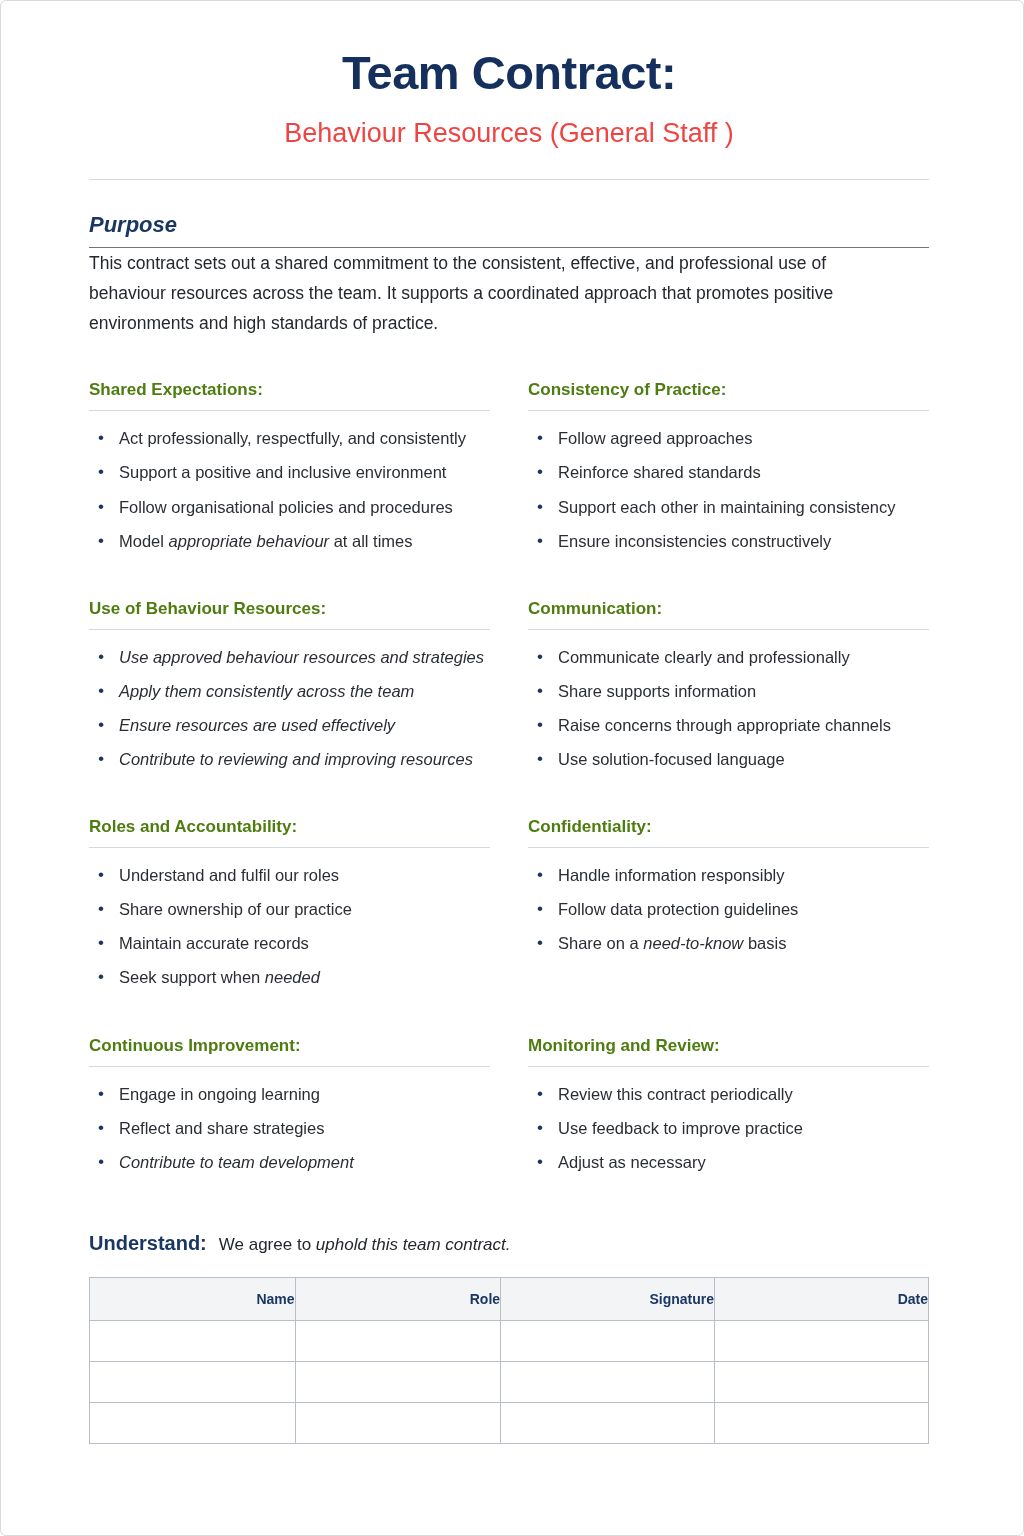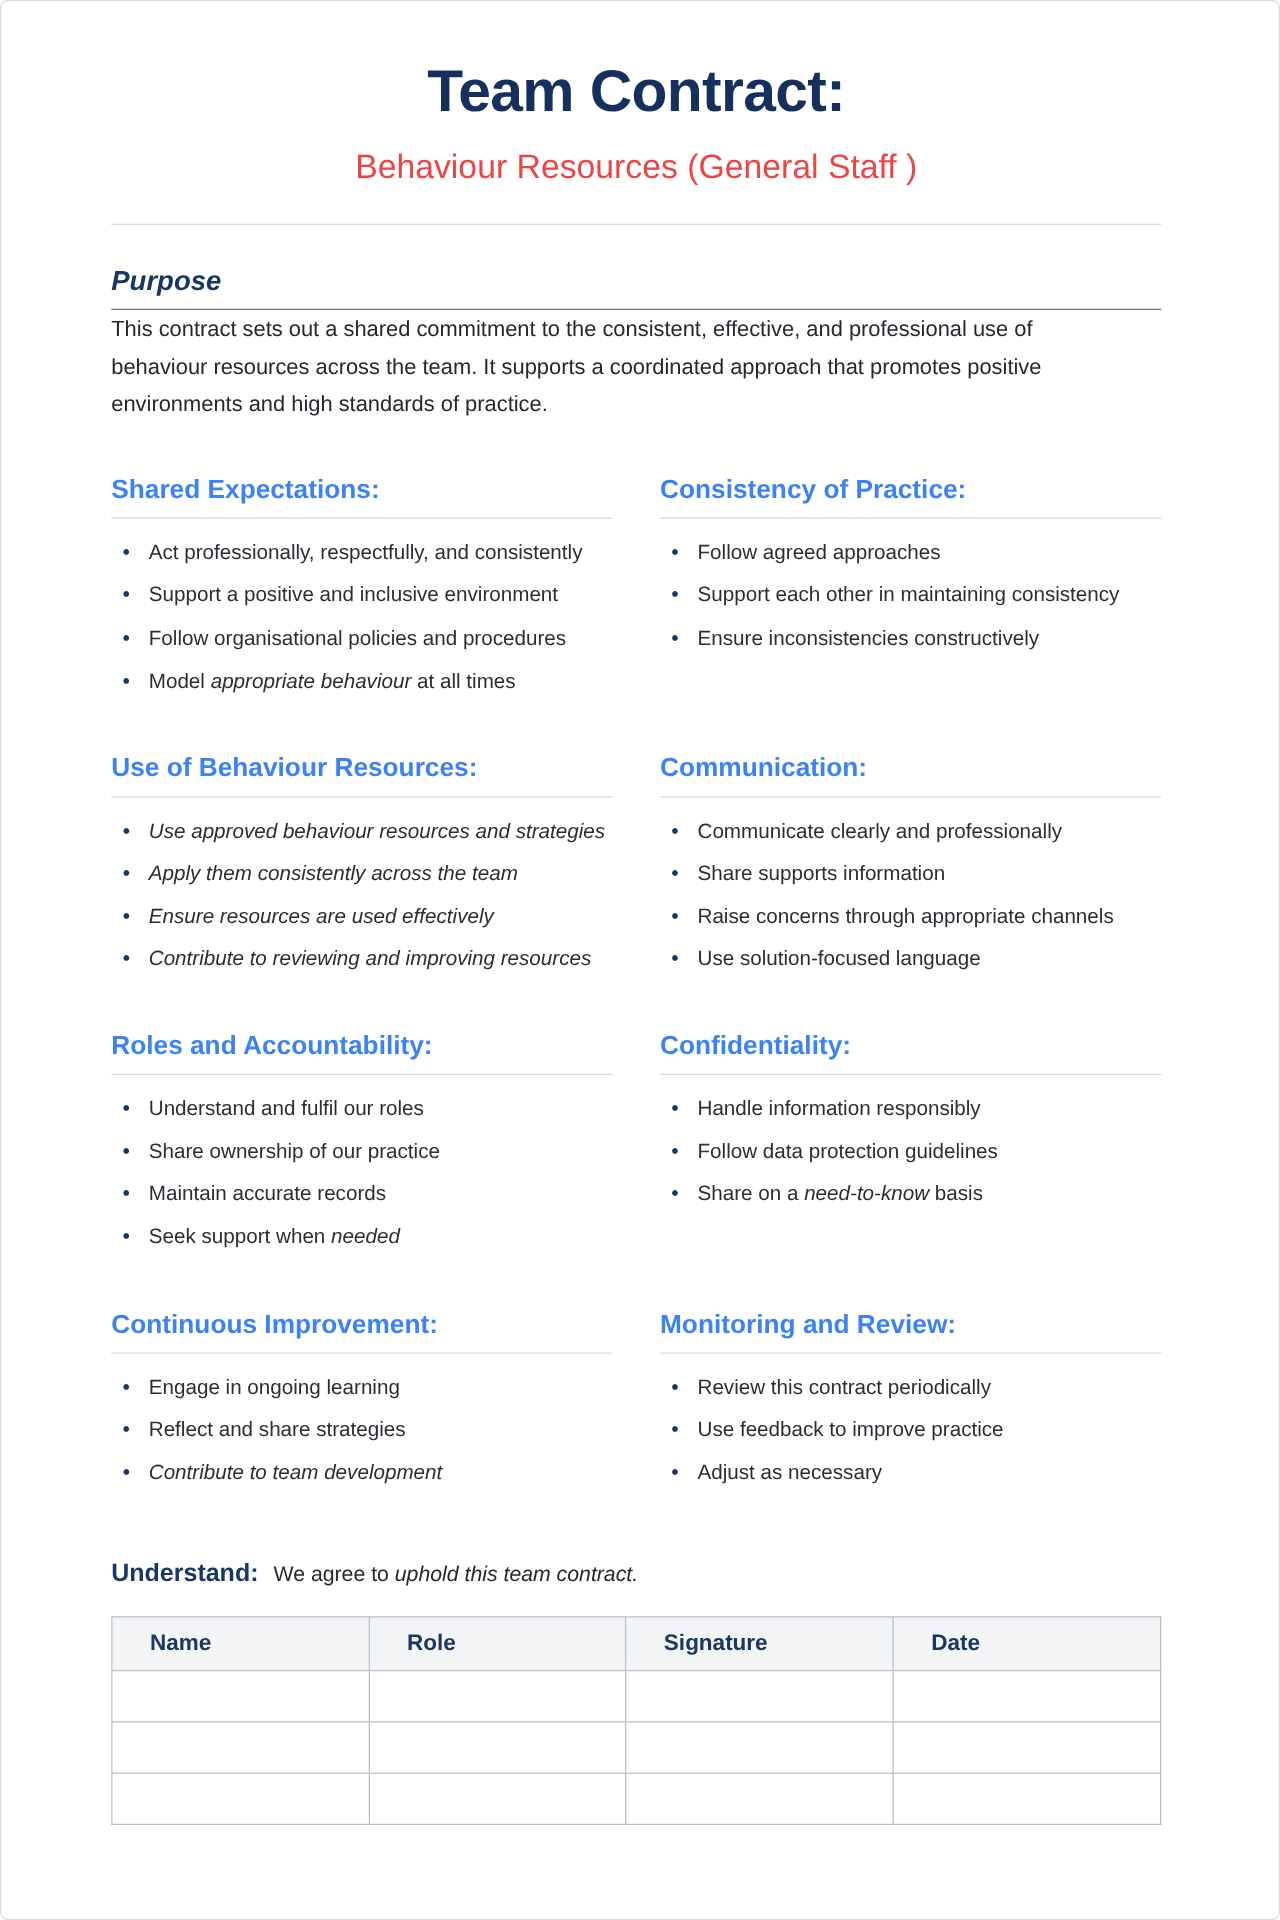--- a/index.html
+++ b/index.html
@@ -56,23 +56,23 @@
   
   .sections-grid {
     margin-top: 42px;
     display: grid;
     grid-template-columns: 1fr 1fr;
     column-gap: 38px;
     row-gap: 34px;
     align-items: start;
   }
   .sec-h {
-    font-size: 21px;
-    font-weight: 700;
-    color: #3b82f6;
+    font-size: 17px;
+    font-weight: 700;
+    color: #4d7c0f;
     padding-bottom: 10px;
     border-bottom: 1px solid #d3dae2;
   }
   .blist {
     list-style: none;
     margin-top: 17px;
   }
   .blist li {
     position: relative;
     padding-left: 30px;
@@ -110,23 +110,24 @@
     table-layout: fixed;
   }
   .sig-table th, .sig-table td {
     border: 1px solid #b9bfc9;
     text-align: left;
     padding-left: 30px;
   }
   .sig-table th {
     background: #f3f4f6;
     color: #1a3763;
-    font-size: 18px;
+    font-size: 14px;
     font-weight: 700;
     height: 43px;
+    text-align: right;
   }
   .sig-table td {
     height: 41px;
     background: #ffffff;
   }
   .sig-table col.c1 { width: 24.5%; }
   .sig-table col.c2 { width: 24.5%; }
   .sig-table col.c3 { width: 25.5%; }
   .sig-table col.c4 { width: 25.5%; }
 </style>
@@ -151,20 +152,21 @@
         <li>Support a positive and inclusive environment</li>
         <li>Follow organisational policies and procedures</li>
         <li><span>Model </span><span class="it">appropriate behaviour</span><span> at all times</span></li>
       </ul>
     </section>
 
     <section>
       <h4 class="sec-h">Consistency of Practice:</h4>
       <ul class="blist">
         <li>Follow agreed approaches</li>
+        <li>Reinforce shared standards</li>
         <li>Support each other in maintaining consistency</li>
         <li>Ensure inconsistencies constructively</li>
       </ul>
     </section>
 
     <section>
       <h4 class="sec-h">Use of Behaviour Resources:</h4>
       <ul class="blist">
         <li class="it">Use approved behaviour resources and strategies</li>
         <li class="it">Apply them consistently across the team</li>

